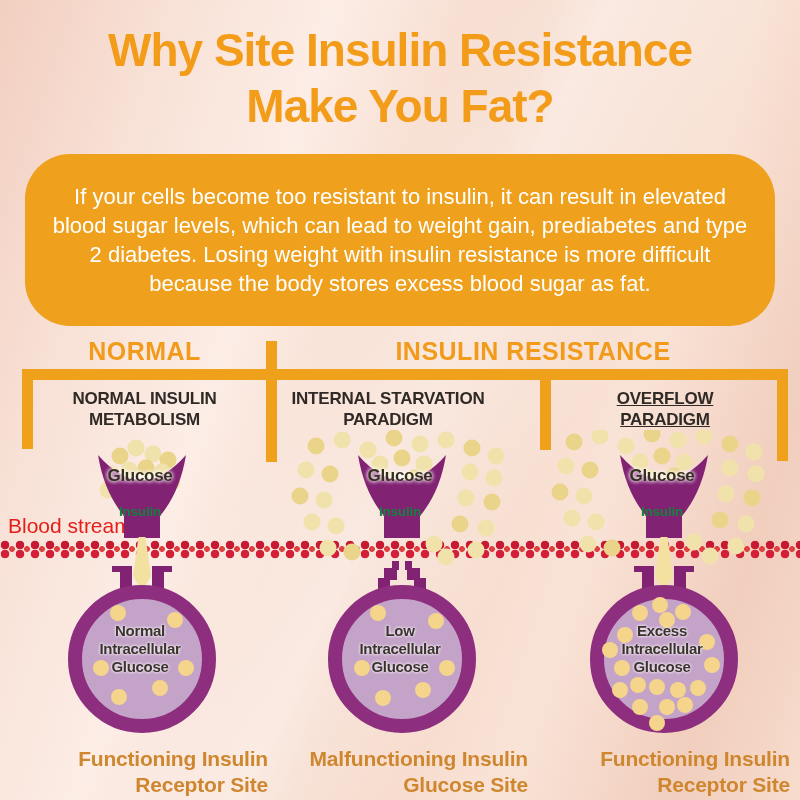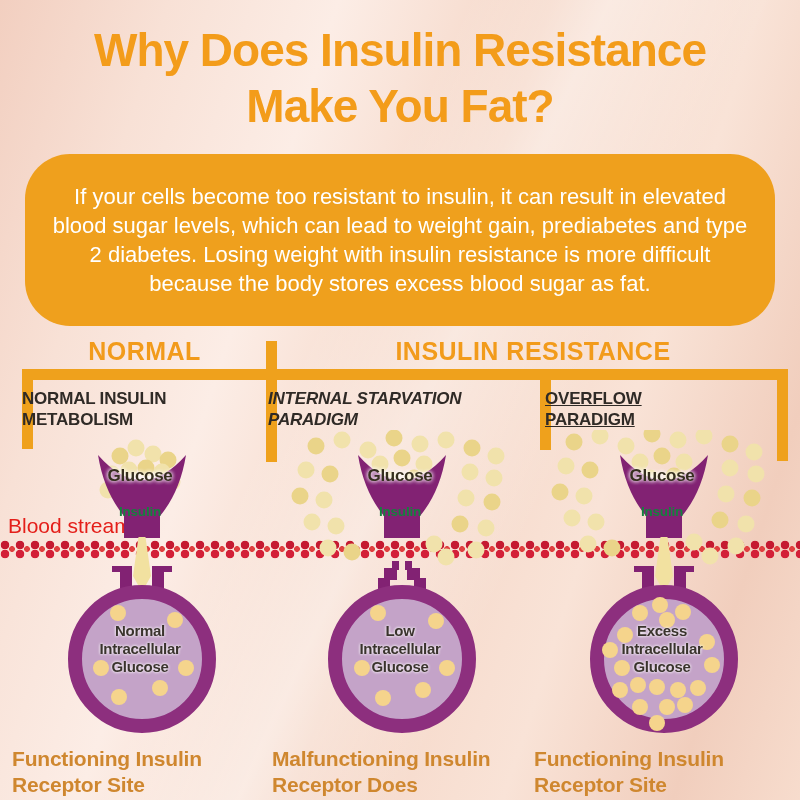--- a/index.html
+++ b/index.html
@@ -37,25 +37,25 @@
   .gh-ir{ left:278px; width:510px; }
 
   .obar{ background:#efa11c; }
   .bar-h   { left:22px;  top:369px; width:766px; height:11px; }
   .tick-l  { left:22px;  top:369px; width:11px;  height:80px; }
   .tick-m  { left:266px; top:341px; width:11px;  height:121px; }
   .tick-23 { left:540px; top:369px; width:11px;  height:81px; }
   .tick-r  { left:777px; top:369px; width:11px;  height:92px; }
 
   .subtitle{
-    top:388px; font-size:17px; font-weight:bold;
+    top:388px; text-align:center; font-size:17px; font-weight:bold;
     line-height:21px; color:#2f2a26; letter-spacing:-.2px;
   }
   .st-0{ left:22px;  width:245px; }
-  .st-1{ left:268px; width:252px;font-style:italic; }
+  .st-1{ left:262px; width:252px; }
   .st-2{ left:545px; width:240px;text-decoration:underline; }
 
   .bloodstream-band{
     left:0; top:540px; width:800px; height:21px;
     background-image:
       radial-gradient(circle at 5px 5px,  #c51a31 4px, rgba(0,0,0,0) 4.6px),
       radial-gradient(circle at 5px 14px, #d32038 4px, rgba(0,0,0,0) 4.6px),
       radial-gradient(circle at 12px 9px, #e04040 2.6px, rgba(0,0,0,0) 3.2px);
     background-size:15px 21px; background-repeat:repeat-x;
   }
@@ -83,29 +83,29 @@
     font-size:13.5px; font-weight:bold; color:#15803d; letter-spacing:-.2px;
   }
   .cell-text{
     top:192px; left:0; width:100%; text-align:center;
     font-size:15px; font-weight:bold; line-height:18px; color:#3a332d;
     letter-spacing:-.3px;
     text-shadow:0 0 3px rgba(255,255,255,.85), 0 0 3px rgba(255,255,255,.85);
   }
 
   .caption{
-    top:746px; text-align:left; font-size:21px; font-weight:bold;
+    top:746px; text-align:right; font-size:21px; font-weight:bold;
     line-height:26px; color:#cf872f; letter-spacing:-.2px;
   }
   .cap-0{ left:12px; width:256px; } .cap-1{ left:272px; width:256px; } .cap-2{ left:534px; width:256px; }
 </style>
 </head>
 <body>
 
-<div class="abs title preline">Why Does Insulin Resistance
+<div class="abs title preline">Why Site Insulin Resistance
 Make You Fat?</div>
 
 <div class="abs intro-card">
   <div class="intro-text">If your cells become too resistant to insulin, it can result in elevated blood sugar levels, which can lead to weight gain, prediabetes and type 2 diabetes. Losing weight with insulin resistance is more difficult because the body stores excess blood sugar as fat.</div>
 </div>
 
 <div class="abs group-header gh-normal">NORMAL</div>
 <div class="abs group-header gh-ir">INSULIN RESISTANCE</div>
 
 <div class="abs obar bar-h"></div>
@@ -288,15 +288,15 @@
   <div class="abs glucose-label">Glucose</div>
   <div class="abs insulin-label">Insulin</div>
   <div class="abs cell-text preline">Excess
 Intracellular
 Glucose</div>
 </div>
 
 <div class="abs caption cap-0 preline">Functioning Insulin
 Receptor Site</div>
 <div class="abs caption cap-1 preline">Malfunctioning Insulin
-Receptor Does</div>
+Glucose Site</div>
 <div class="abs caption cap-2 preline">Functioning Insulin
 Receptor Site</div>
 
 </body></html>

